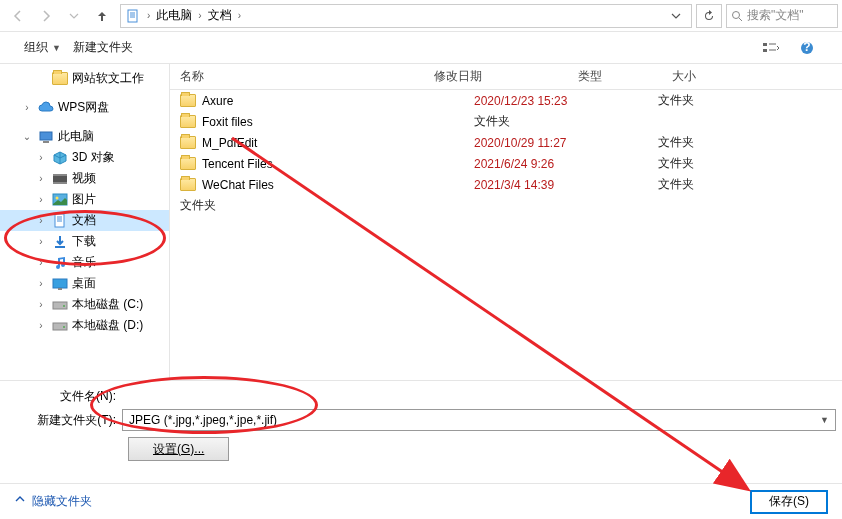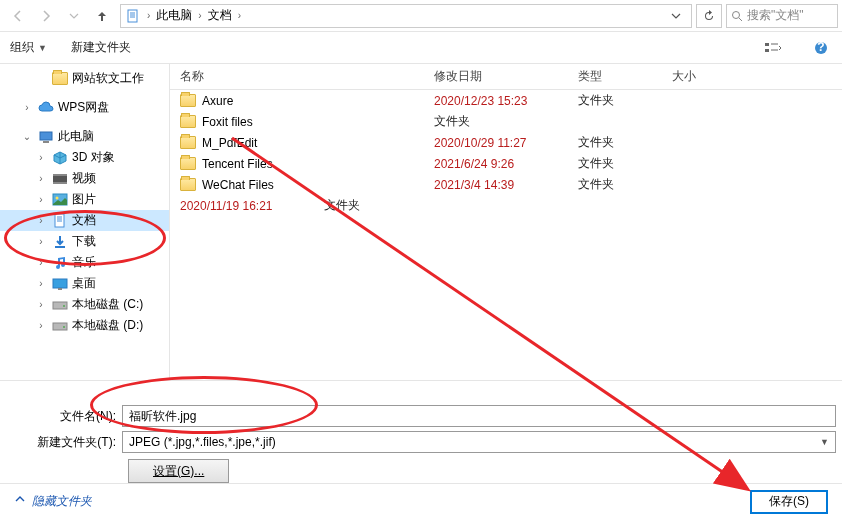--- a/index.html
+++ b/index.html
@@ -13,21 +13,21 @@
 .bc-icon { width: 16px; height: 16px; margin-right: 4px; display:flex;align-items:center;justify-content:center;}
 .bc-seg { display: flex; align-items: center; padding: 0 4px; height: 100%; }
 .bc-chev { color: #666; padding: 0 2px; font-size: 10px; }
 .bc-spacer { flex: 1; }
 .bc-drop { padding: 0 6px; color: #555; }
 .refresh-btn { width: 26px; height: 24px; border: 1px solid #ccc; display: flex; align-items: center; justify-content: center; margin-right: 4px; }
 .search-box { width: 112px; height: 24px; border: 1px solid #ccc; display: flex; align-items: center; padding: 0 4px; color: #888; }
 .search-box .s-icon { margin-right: 4px; }
 
 
-.toolbar { height: 32px; display: flex; align-items: center; padding: 0 10px; gap: 24px; border-bottom: 1px solid #e5e5e5; }
+.toolbar { height: 32px; display: flex; align-items: center; padding: 0 24px; gap: 12px; border-bottom: 1px solid #e5e5e5; }
 .tb-item { display: flex; align-items: center; gap: 4px; color: #222; }
 .tb-drop { font-size: 9px; color: #555; }
 .tb-spacer { flex: 1; }
 .tb-icon { color: #555; padding: 0 4px; }
 
 
 .main { display: flex; height: 316px; }
 .sidebar { width: 170px; border-right: 1px solid #e5e5e5; overflow: hidden; padding-top: 4px; }
 .tree-item { display: flex; align-items: center; height: 21px; padding-left: 6px; white-space: nowrap; }
 .tree-item.selected { background: #cce8ff; }
@@ -37,39 +37,39 @@
 .indent-1 { padding-left: 20px; }
 .indent-2 { padding-left: 34px; }
 
 .filepane { flex: 1; position: relative; }
 .col-headers { display: flex; height: 26px; align-items: center; border-bottom: 1px solid #e5e5e5; color: #444; }
 .col { padding-left: 10px; }
 .col-name { width: 254px; }
 .col-date { width: 144px; }
 .col-type { width: 94px; }
 .col-size { width: 80px; }
-.file-row { display: flex; height: 21px; align-items: center; }
+.file-row { display: flex; height: 21px; align-items: center; gap: 40px; }
 .fr-name { width: 254px; display: flex; align-items: center; padding-left: 10px; gap: 6px; }
 .fr-date { width: 144px; padding-left: 10px; color: #b91c1c; }
 .fr-type { width: 94px; padding-left: 10px; color: #222; }
 .folder-icon { width: 16px; height: 13px; background: linear-gradient(#ffe9a2,#f8d26b); border: 1px solid #d9b23c; border-radius: 1px; position: relative; }
 .folder-icon::before { content:""; position:absolute; top:-3px; left:0; width:7px; height:3px; background:#f8d26b; border:1px solid #d9b23c; border-bottom:none; border-radius:1px 1px 0 0;}
 
 
-.bottom-form { border-top: 1px solid #e5e5e5; padding: 20px 0 0 0; }
+.bottom-form { border-top: 1px solid #e5e5e5; padding: 3px 0 0 0; }
 .form-row { display: flex; align-items: center; margin: 4px 0; }
 .form-label { width: 122px; text-align: right; padding-right: 6px; color: #000; }
 .form-input { flex: 1; height: 22px; border: 1px solid #999; padding: 0 6px; margin-right: 6px; background: #fff; display: flex; align-items: center; }
 .form-select { flex: 1; height: 22px; border: 1px solid #999; padding: 0 6px; margin-right: 6px; background: #fff; display: flex; align-items: center; justify-content: space-between; }
 .settings-row { padding-left: 128px; margin-top: 6px; }
 .settings-btn { height: 24px; padding: 0 24px; border: 1px solid #999; background: linear-gradient(#f5f5f5,#e1e1e1); display: inline-flex; align-items: center; text-decoration: underline; }
 
 
 .footer { position: absolute; bottom: 0; left: 0; right: 0; height: 36px; border-top: 1px solid #e5e5e5; display: flex; align-items: center; padding: 0 14px; }
-.hide-folders { display: flex; gap: 6px; color: #1a56b0; font-style: italic; }
+.hide-folders { display: flex; gap: 6px; color: #1a56b0; }
 .footer-spacer { flex: 1; }
 .save-btn { height: 24px; width: 78px; border: 2px solid #0078d7; background: #fff; display: flex; align-items: center; justify-content: center; color: #000; }
 
 
 .anno-ellipse { position: absolute; border: 3px solid #e8262a; border-radius: 50%; pointer-events: none; }
 .anno1 { left: 4px; top: 210px; width: 162px; height: 56px; }
 .anno2 { left: 90px; top: 376px; width: 228px; height: 58px; }
 
 .arrow-svg { position: absolute; left: 0; top: 0; pointer-events: none; }
 
@@ -332,38 +332,34 @@
         </div>
         <div class="file-row">
           <div class="fr-name">
             <span class="folder-icon"></span>
             <span>WeChat Files</span>
           </div>
           <div class="fr-date">2021/3/4 14:39</div>
           <div class="fr-type">文件夹</div>
         </div>
         <div class="file-row">
-          <div class="fr-date">2020/11/19 16:21</div>
           <div class="fr-type">文件夹</div>
         </div>
       </div>
   </div>
 </div>
 
 <div class="bottom-form">
   <div class="form-row">
     <div class="form-label">文件名(N):</div>
-    <div class="form-input">
-        <span>福昕软件.jpg</span>
-      </div>
   </div>
   <div class="form-row">
     <div class="form-label">新建文件夹(T):</div>
     <div class="form-select">
-      <span>JPEG (*.jpg,*.files,*.jpe,*.jif)</span>
+      <span>JPEG (*.jpg,*.jpeg,*.jpe,*.jif)</span>
       <span style="font-size:9px;color:#555">▼</span>
     </div>
   </div>
   <div class="settings-row">
     <div class="settings-btn">设置(G)...</div>
   </div>
 </div>
 
 <div class="footer">
   <div class="hide-folders">

